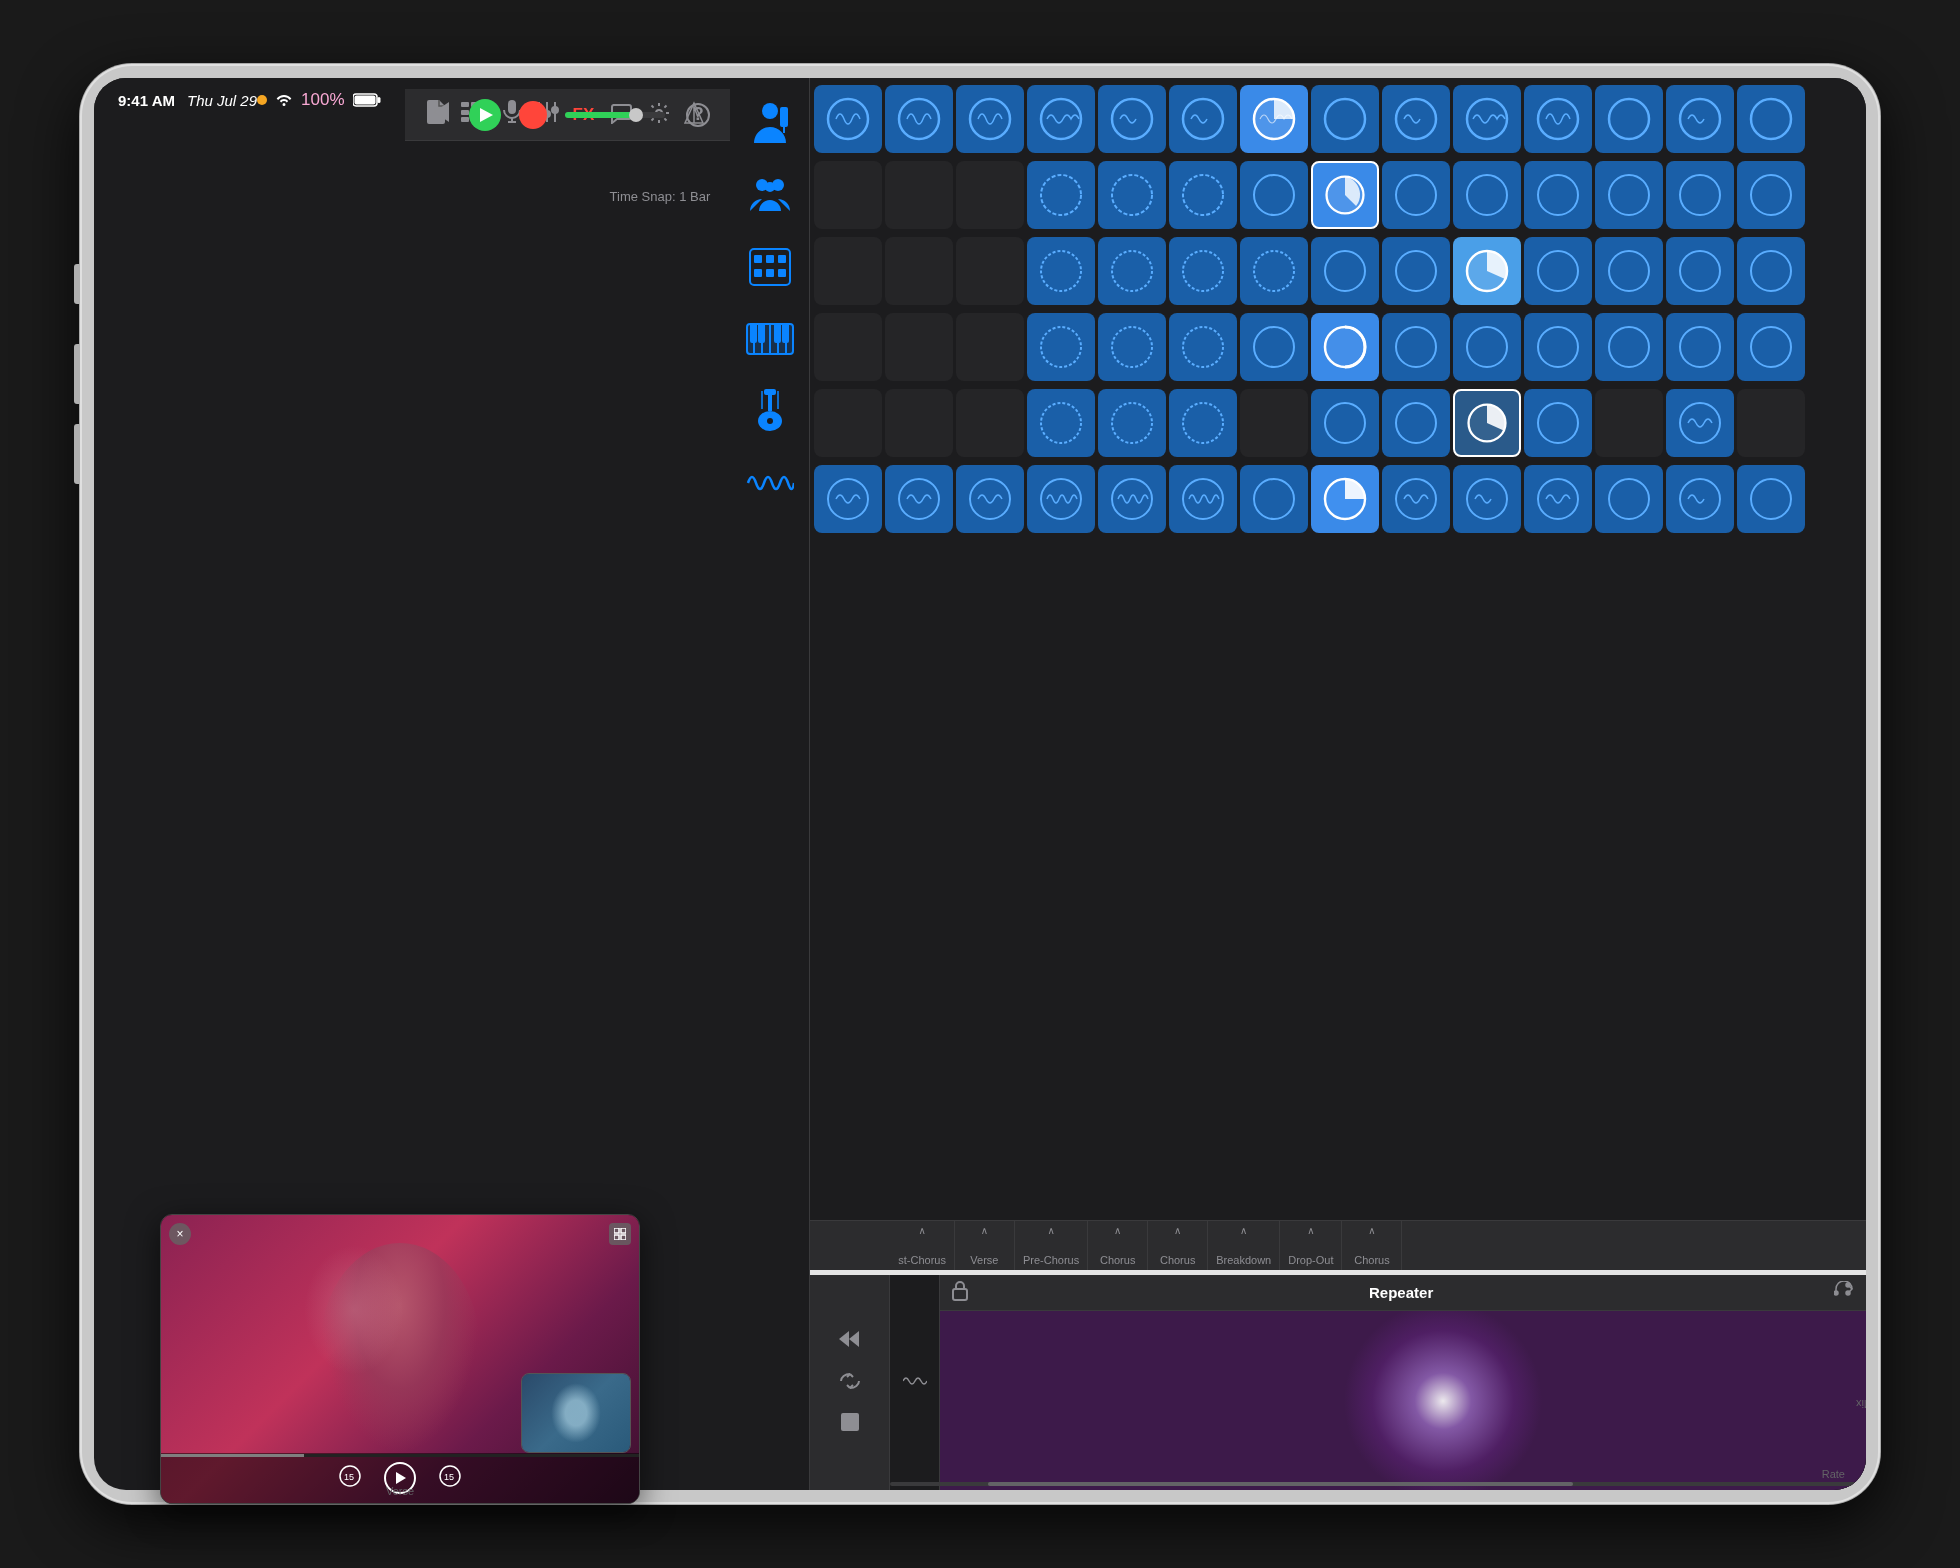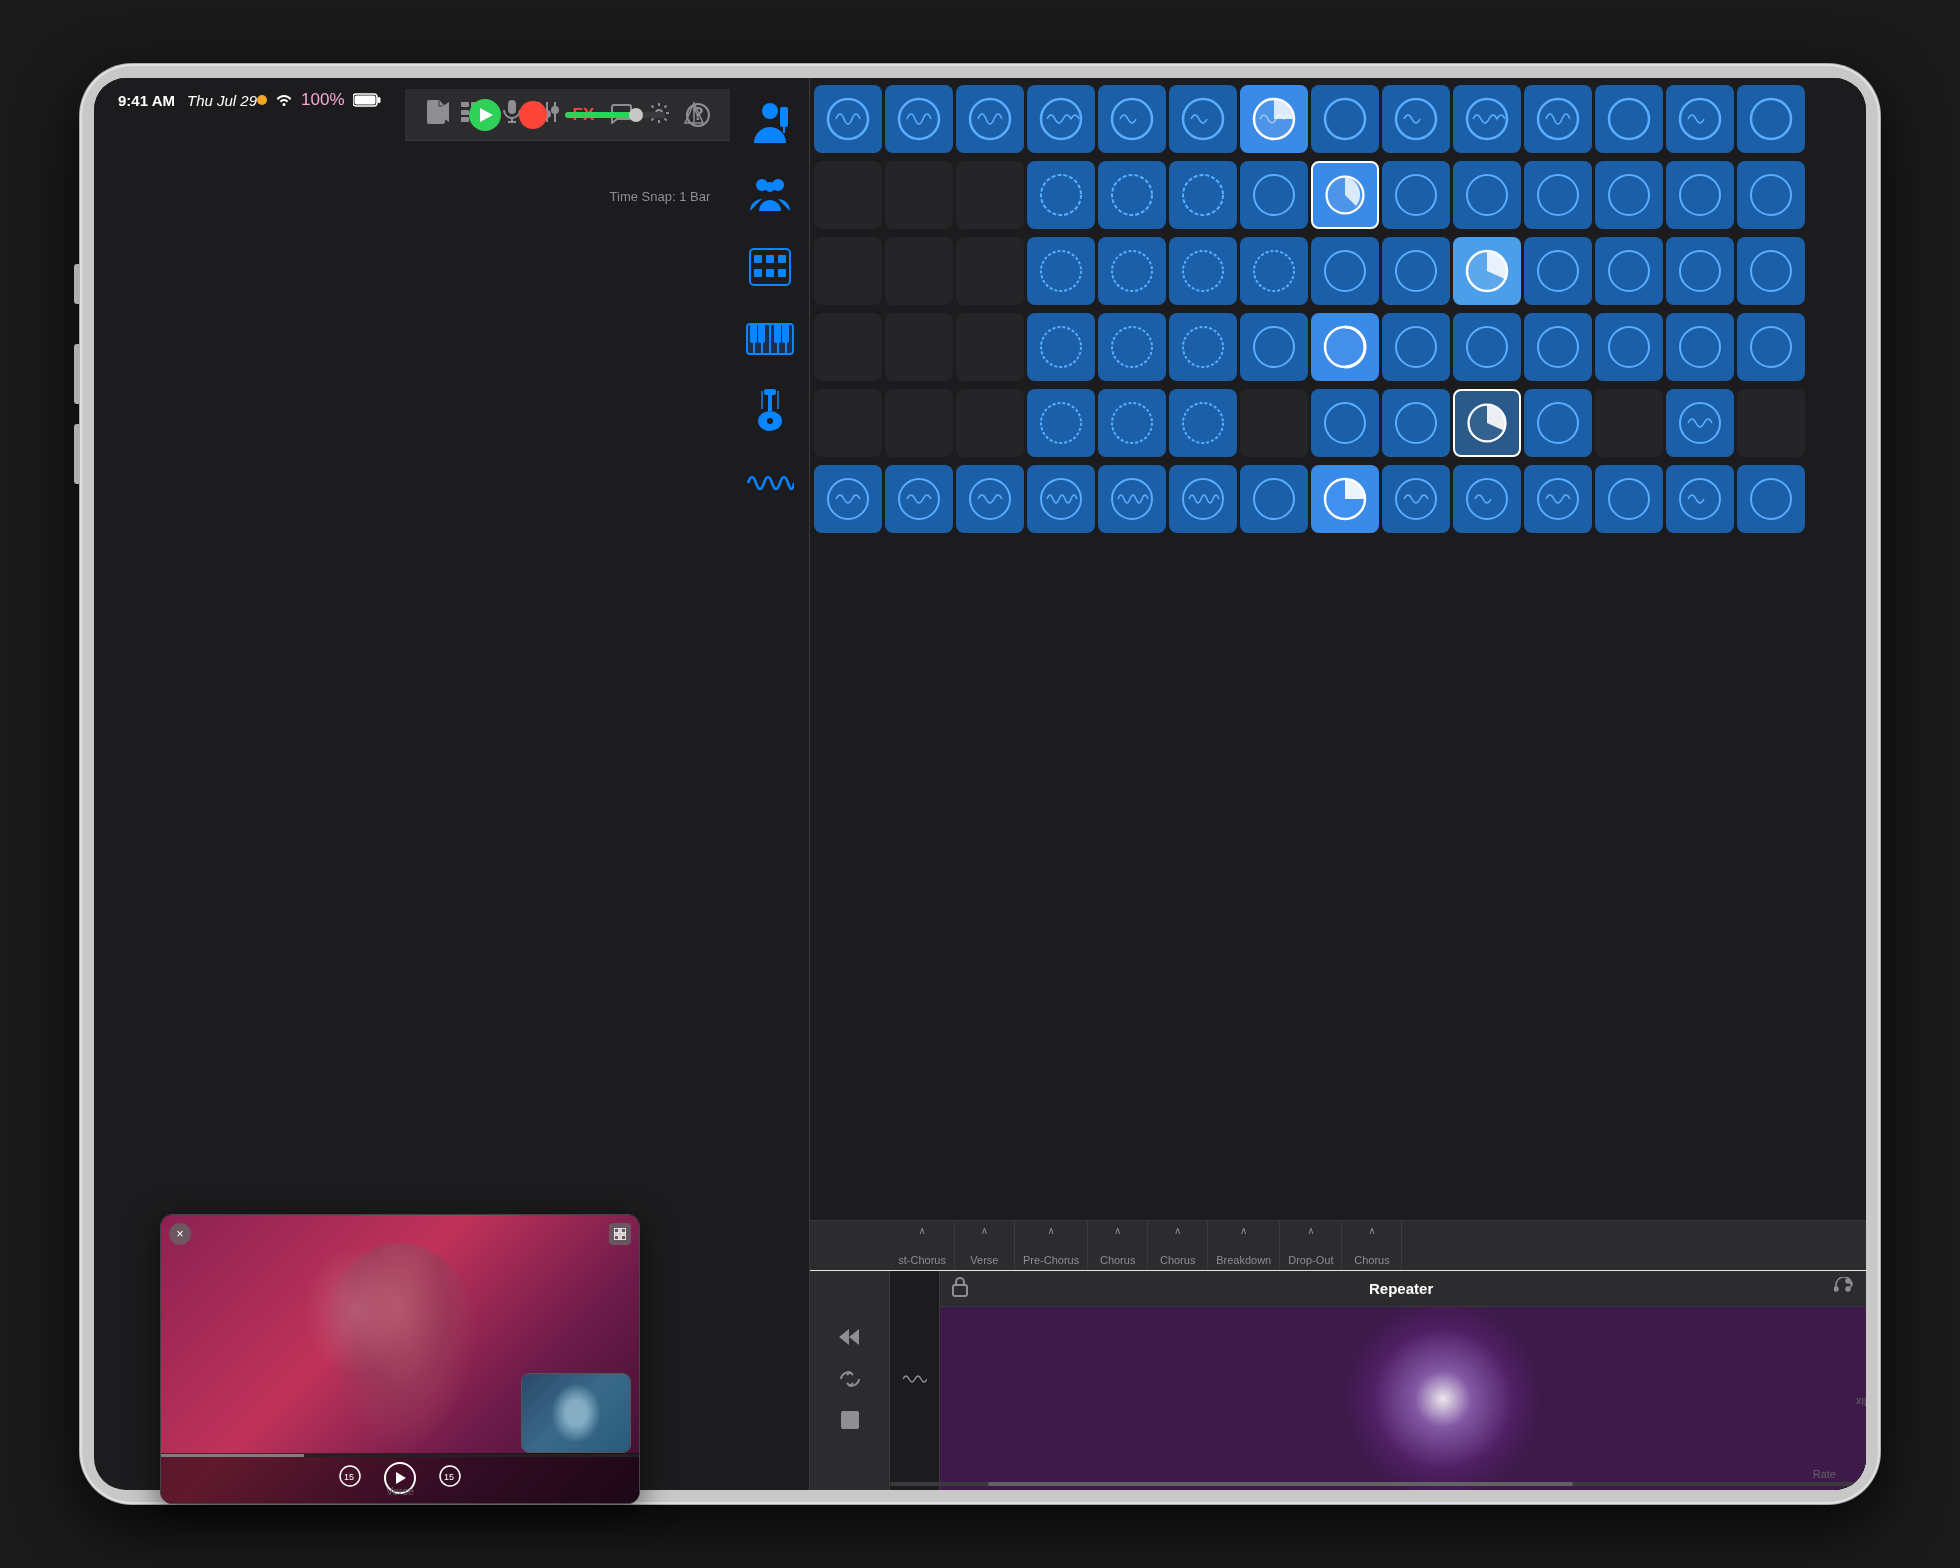--- a/index.html
+++ b/index.html
@@ -268,21 +268,21 @@
       position: absolute;
       top: 4px;
     }
 
     
     .bottom-panel {
       height: 220px;
       background: #1c1c1e;
       display: flex;
       flex-shrink: 0;
-      border-top: 1px solid #e5e5e5;
+      border-top: 5px solid #e5e5e5;
     }
 
     .repeater-header {
       height: 36px;
       background: #2c2c2e;
       display: flex;
       align-items: center;
       padding: 0 12px;
       gap: 10px;
       border-bottom: 1px solid #3a3a3c;
@@ -1131,21 +1131,21 @@
                   <path d="M2 12V8a6 6 0 0116 0"></path>
                   <circle cx="14" cy="4" r="2" fill="#8e8e93"></circle>
                   <circle cx="14" cy="12" r="2" fill="#8e8e93"></circle>
                   <circle cx="2" cy="12" r="2" fill="#8e8e93"></circle>
                 </svg>
               </span>
             </div>
 
             <div class="repeater-canvas">
               <div class="repeater-glow"></div>
-              <div style="position:absolute; bottom:10px; right:30px; color:#636366; font-size:11px;">Rate</div>
+              <div style="position:absolute; bottom:10px; right:21px; color:#636366; font-size:11px;">Rate</div>
               <div style="position:absolute; top:50%; right:4px; transform:rotate(90deg) translateY(-50%); color:#636366; font-size:11px; white-space:nowrap; transform-origin:right center; right:10px; writing-mode:vertical-lr;">Mix</div>
             </div>
           </div>
         </div>
 
         <div class="scroll-bar">
           <div class="scroll-thumb"></div>
         </div>
       </div>
     </div>

